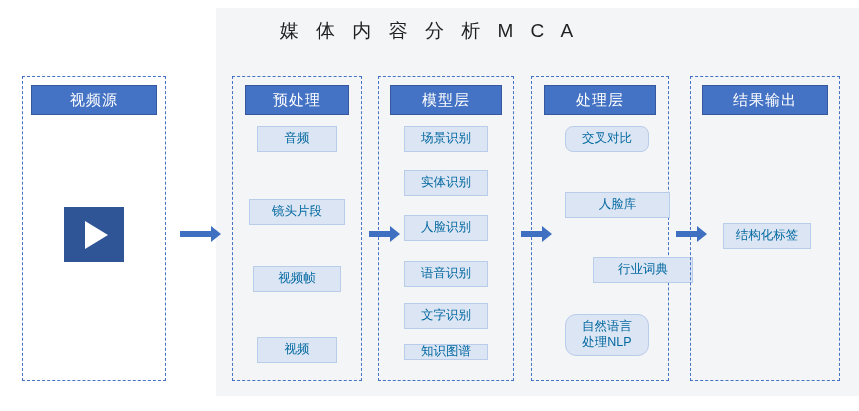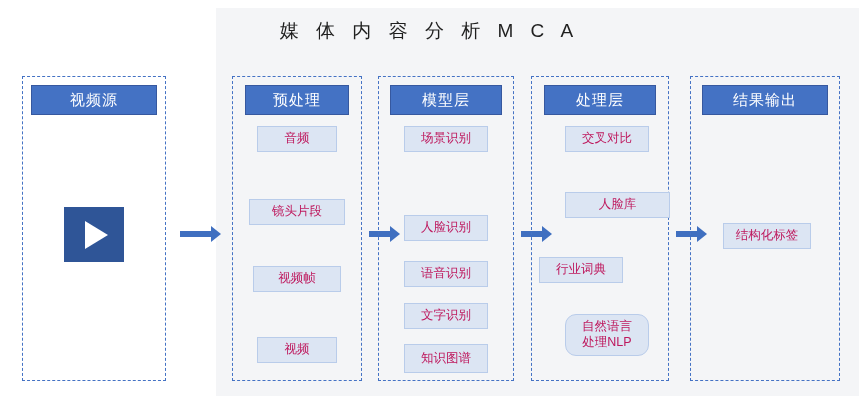--- a/index.html
+++ b/index.html
@@ -57,21 +57,21 @@
     align-items: center;
     justify-content: center;
     border: 1px solid #36589f;
   }
 
   .chip {
     position: absolute;
     box-sizing: border-box;
     background: #dce5f3;
     border: 1px solid #b9ccea;
-    color: #be185d;
+    color: #0369a1;
     font-size: 12.5px;
     display: flex;
     align-items: center;
     justify-content: center;
     text-align: center;
     line-height: 1.25;
   }
 
   .arrow {
     position: absolute;
@@ -126,32 +126,33 @@
   <div class="chip" style="left:257px; top:126px; width:80px; height:26px;">音频</div>
   <div class="chip" style="left:249px; top:199px; width:96px; height:26px;">镜头片段</div>
   <div class="chip" style="left:253px; top:266px; width:88px; height:26px;">视频帧</div>
   <div class="chip" style="left:257px; top:337px; width:80px; height:26px;">视频</div>
 
   <div class="arrow" style="left:369px; top:231px; width:22px;"></div>
 
   <div class="column" style="left:378px; top:76px; width:136px; height:305px;"></div>
   <div class="col-header" style="left:390px; top:85px; width:112px; height:30px;">模型层</div>
   <div class="chip" style="left:404px; top:126px; width:84px; height:26px;">场景识别</div>
+  <div class="chip" style="left:404px; top:170px; width:84px; height:26px;">实体识别</div>
   <div class="chip" style="left:404px; top:261px; width:84px; height:26px;">语音识别</div>
   <div class="chip" style="left:404px; top:215px; width:84px; height:26px;">人脸识别</div>
   <div class="chip" style="left:404px; top:303px; width:84px; height:26px;">文字识别</div>
-  <div class="chip" style="left:404px; top:344px; width:84px; height:29px;">知识图谱</div>
+  <div class="chip" style="left:404px; top:344px; width:84px; height:16px;">知识图谱</div>
 
   <div class="arrow" style="left:521px; top:231px; width:22px;"></div>
 
   <div class="column" style="left:531px; top:76px; width:138px; height:305px;"></div>
   <div class="col-header" style="left:544px; top:85px; width:112px; height:30px;">处理层</div>
-  <div class="chip" style="left:565px; top:126px; width:84px; height:26px;">交叉对比</div>
+  <div class="chip" style="left:565px; top:126px; width:84px; height:26px;border-radius:8px;">交叉对比</div>
   <div class="chip" style="left:565px; top:192px; width:105px; height:26px;">人脸库</div>
-  <div class="chip" style="left:539px; top:257px; width:84px; height:26px;">行业词典</div>
+  <div class="chip" style="left:593px; top:257px; width:100px; height:26px;">行业词典</div>
   <div class="chip" style="left:565px; top:314px; width:84px; height:42px; white-space:pre-line;border-radius:11px;">自然语言
 处理NLP</div>
 
   <div class="arrow" style="left:676px; top:231px; width:22px;"></div>
 
   <div class="column" style="left:690px; top:76px; width:150px; height:305px;"></div>
   <div class="col-header" style="left:702px; top:85px; width:126px; height:30px;">结果输出</div>
   <div class="chip" style="left:723px; top:223px; width:88px; height:26px;">结构化标签</div>
 
 </div>

